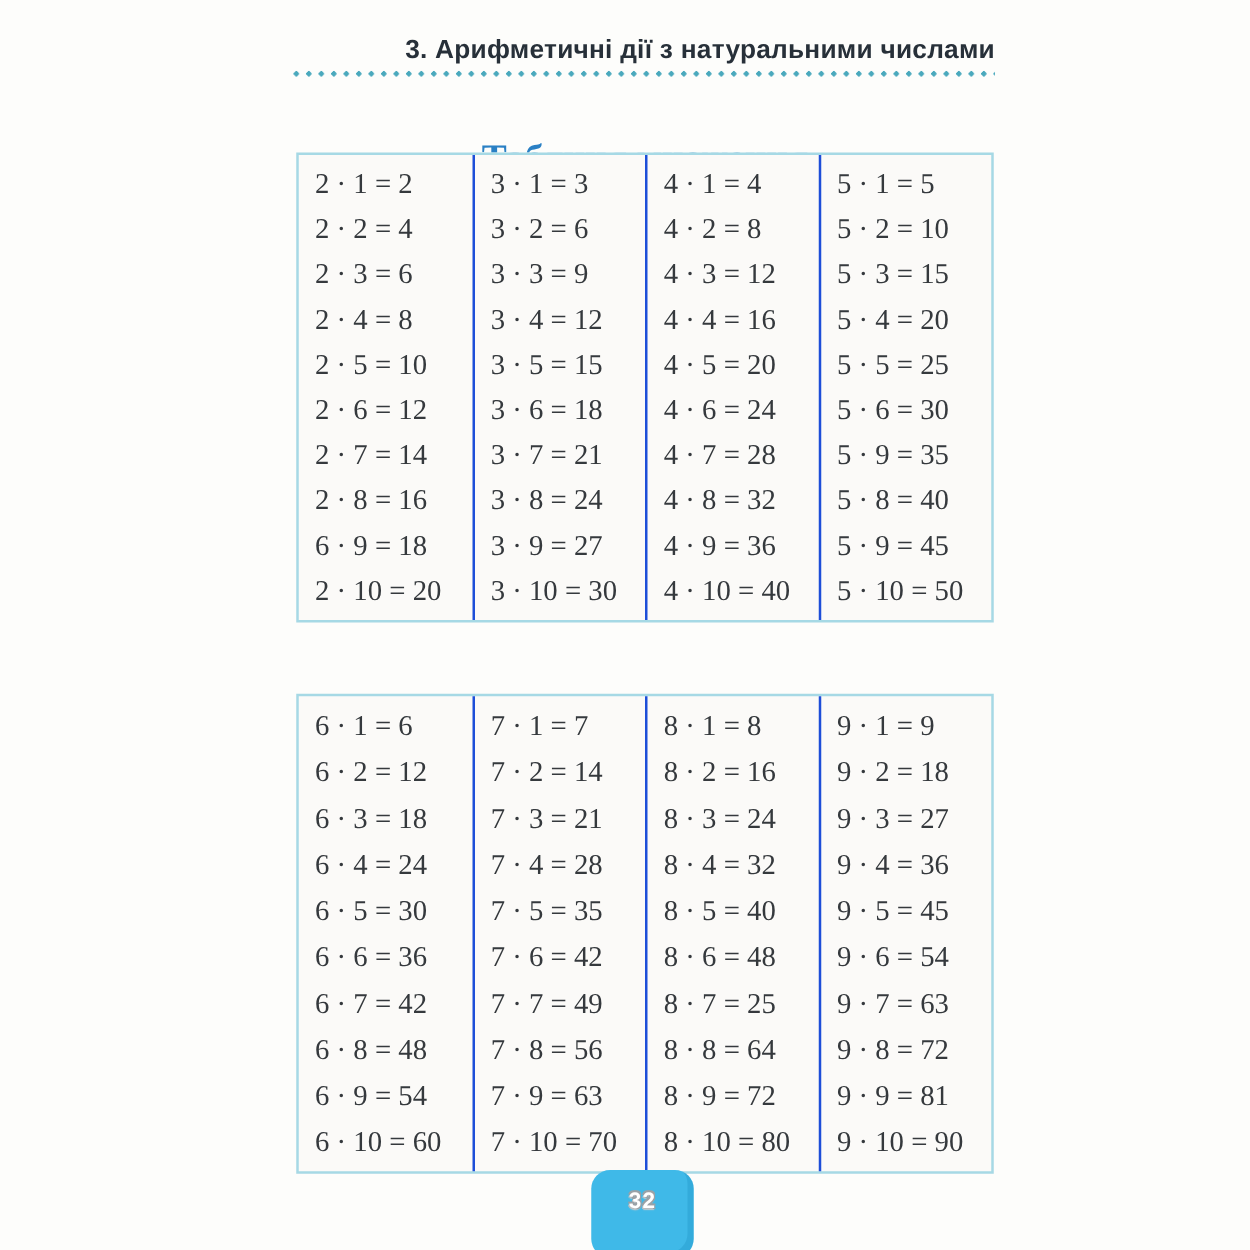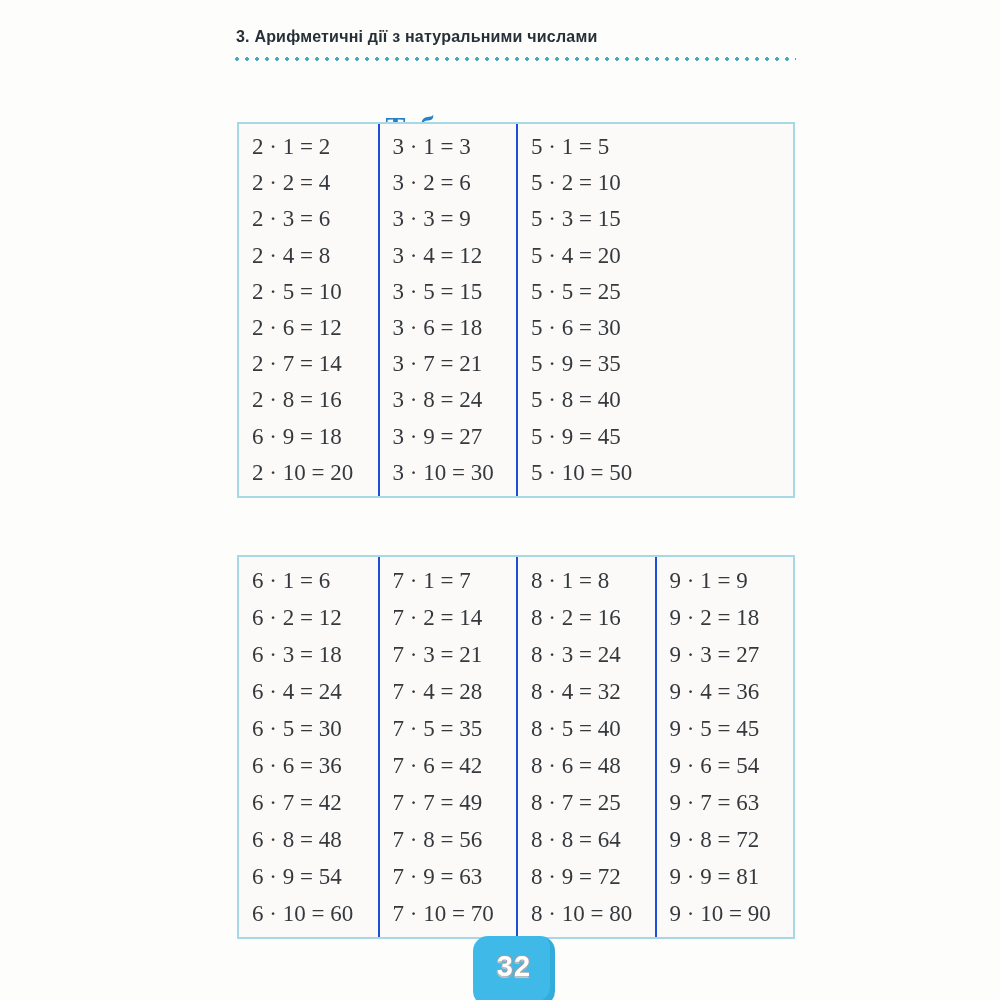--- a/index.html
+++ b/index.html
@@ -6,23 +6,23 @@
   html, body { width: 1000px; height: 1000px; }
   body {
     position: relative;
     background: #fdfdfb;
     overflow: hidden;
     font-family: "Liberation Sans", sans-serif;
   }
   .chapter-header {
     position: absolute;
     left: 236px; top: 28px; width: 560px;
-    text-align: left;
+    text-align: right;
     font-weight: bold;
-    font-size: 16px;
+    font-size: 21px;
     letter-spacing: 0.2px;
     color: #273039;
   }
   .dotted-divider {
     position: absolute;
     left: 234px; top: 56px; width: 562px; height: 6px;
     background-image: radial-gradient(circle 2.1px at 3px 3px, #4aa9bd 96%, transparent);
     background-size: 10px 6px;
     background-repeat: repeat-x;
   }
@@ -66,21 +66,21 @@
     border-radius: 15px;
     background: #3fb9e8;
     box-shadow: inset -5px -4px 0 rgba(0, 110, 160, 0.18);
     display: flex;
     justify-content: center;
     align-items: flex-start;
     padding-top: 14px;
   }
   .page-badge-number {
     font-weight: bold;
-    font-size: 29px;
+    font-size: 18px;
     color: #ffffff;
     letter-spacing: 1px;
     text-shadow:
       -1px -1px 0 #9aa1a6, 1px -1px 0 #9aa1a6,
       -1px  1px 0 #b8bdc0, 1px  1px 0 #9aa1a6,
        0    2px 1px #c7cbcd;
   }
 </style>
 </head>
 <body>
@@ -110,20 +110,32 @@
       <div class="equation">3 · 3 = 9</div>
       <div class="equation">3 · 4 = 12</div>
       <div class="equation">3 · 5 = 15</div>
       <div class="equation">3 · 6 = 18</div>
       <div class="equation">3 · 7 = 21</div>
       <div class="equation">3 · 8 = 24</div>
       <div class="equation">3 · 9 = 27</div>
       <div class="equation">3 · 10 = 30</div>
     </div>
     <div class="mult-col">
+      <div class="equation">4 · 1 = 4</div>
+      <div class="equation">4 · 2 = 8</div>
+      <div class="equation">4 · 3 = 12</div>
+      <div class="equation">4 · 4 = 16</div>
+      <div class="equation">4 · 5 = 20</div>
+      <div class="equation">4 · 6 = 24</div>
+      <div class="equation">4 · 7 = 28</div>
+      <div class="equation">4 · 8 = 32</div>
+      <div class="equation">4 · 9 = 36</div>
+      <div class="equation">4 · 10 = 40</div>
+    </div>
+    <div class="mult-col">
       <div class="equation">5 · 1 = 5</div>
       <div class="equation">5 · 2 = 10</div>
       <div class="equation">5 · 3 = 15</div>
       <div class="equation">5 · 4 = 20</div>
       <div class="equation">5 · 5 = 25</div>
       <div class="equation">5 · 6 = 30</div>
       <div class="equation">5 · 9 = 35</div>
       <div class="equation">5 · 8 = 40</div>
       <div class="equation">5 · 9 = 45</div>
       <div class="equation">5 · 10 = 50</div>

